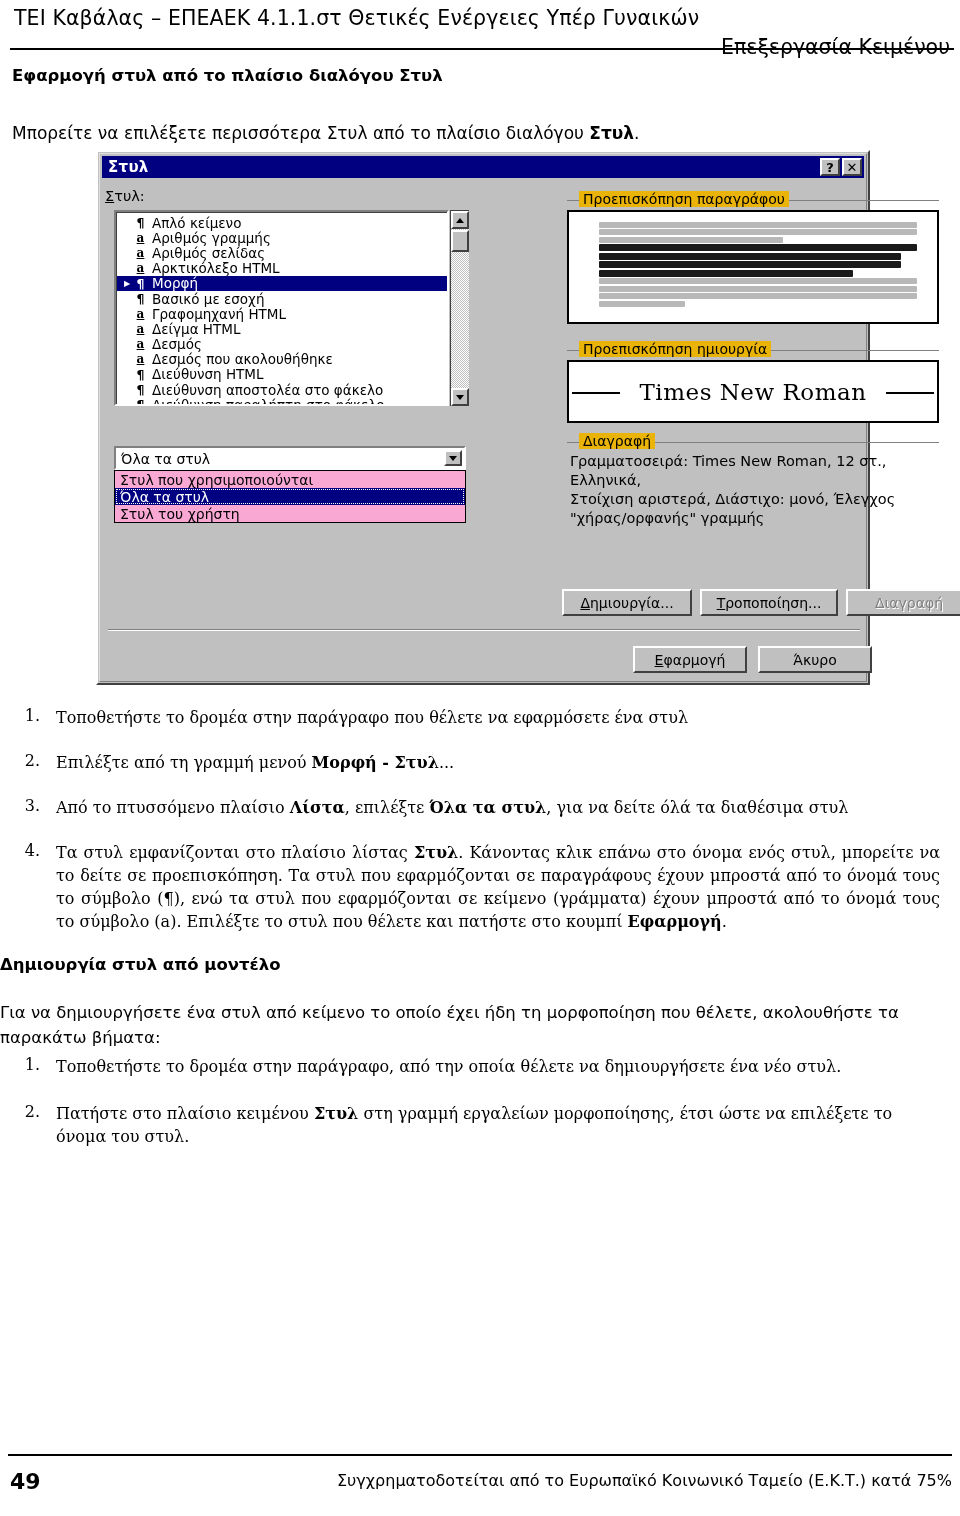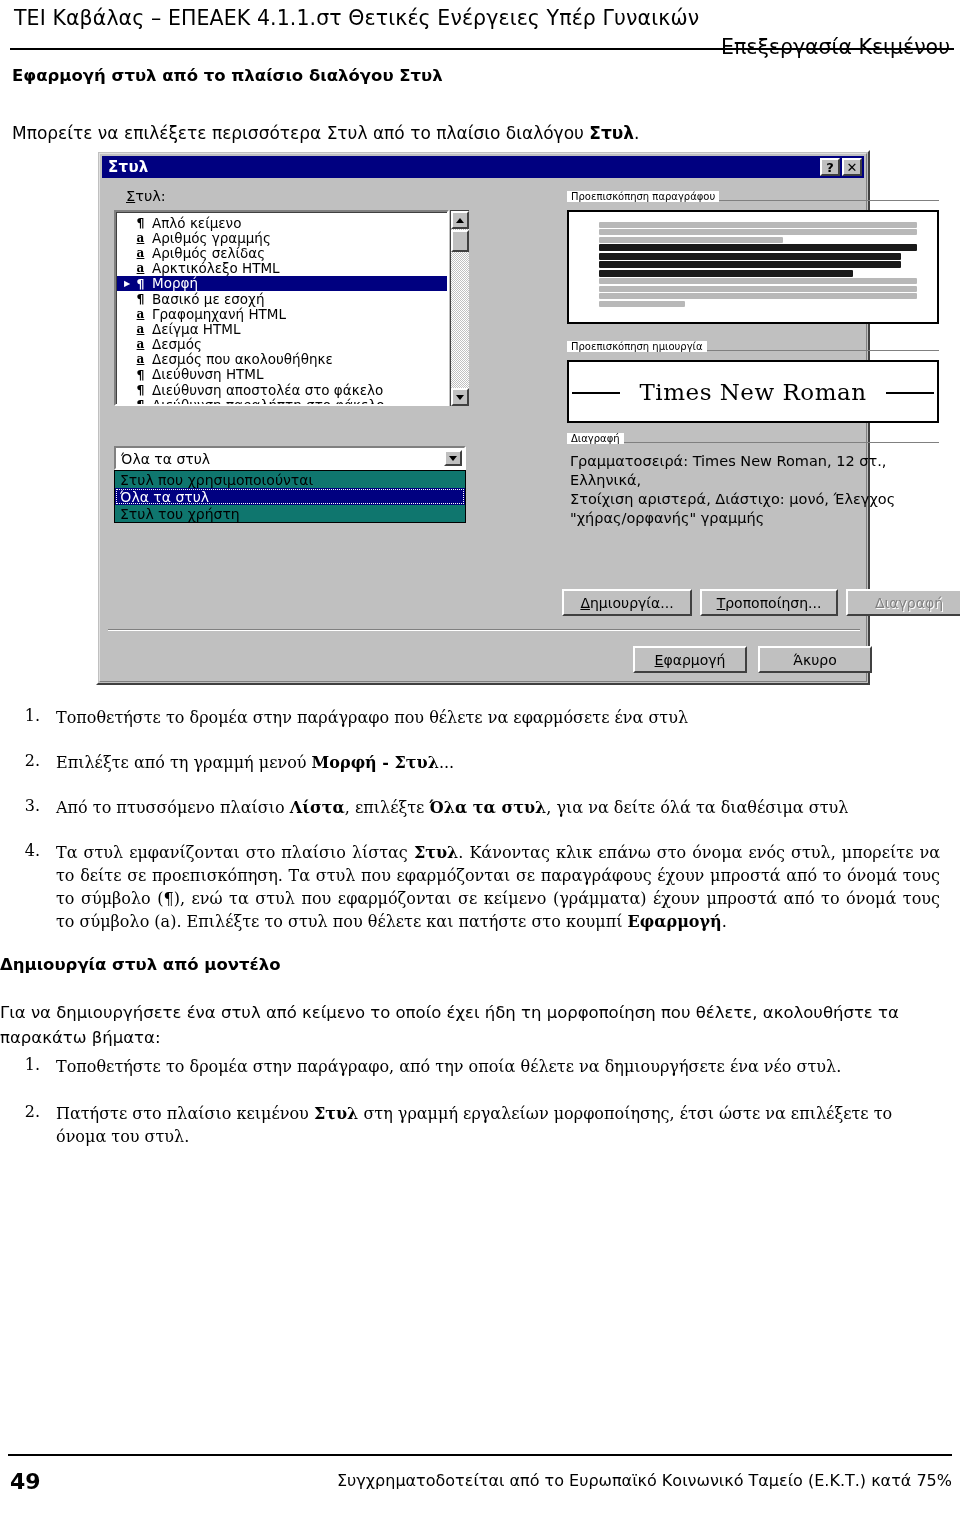--- a/index.html
+++ b/index.html
@@ -45,21 +45,21 @@
     border-top:2px solid #ffffff;border-left:2px solid #ffffff;
     border-right:2px solid #404040;border-bottom:2px solid #404040;
     box-sizing:border-box;display:flex;align-items:center;justify-content:center;
     font-size:13px;font-weight:bold;color:#000;line-height:1;font-family:"DejaVu Sans",sans-serif;
   }
 
   .lbl{font-size:14.5px;color:#000;}
   .lbl u{text-decoration:underline;}
 
   
-  .styles-label{position:absolute;left:28px;top:36px;}
+  .styles-label{position:absolute;left:7px;top:36px;}
   .listbox{
     position:absolute;left:16px;top:58px;width:335px;height:196px;
     background:#ffffff;
     border-top:2px solid #808080;border-left:2px solid #808080;
     border-right:2px solid #ffffff;border-bottom:2px solid #ffffff;
     box-sizing:border-box;overflow:hidden;
   }
   .listbox-in{position:absolute;inset:0;border:1px solid #404040;border-right:0;border-bottom:0;box-sizing:border-box;padding:2px 0 0 0;}
   .li{display:flex;align-items:center;height:15.2px;font-size:13.5px;padding-left:4px;white-space:nowrap;}
   .li .mark{width:12px;display:inline-block;text-align:center;font-size:8px;color:#000;}
@@ -109,28 +109,28 @@
   }
   .combo-val{position:absolute;left:5px;top:3px;font-size:14px;}
   .combo-arrow{
     position:absolute;right:2px;top:2px;width:18px;height:16px;background:#c0c0c0;
     border-top:2px solid #ffffff;border-left:2px solid #ffffff;
     border-right:2px solid #404040;border-bottom:2px solid #404040;
     box-sizing:border-box;display:flex;align-items:center;justify-content:center;
   }
   .dropdown{
     position:absolute;left:16px;top:318px;width:352px;
-    background:#0f766e;border:1px solid #000;box-sizing:border-box;z-index:5;
+    background:#f9a8d4;border:1px solid #000;box-sizing:border-box;z-index:5;
   }
   .dd-item{height:17px;font-size:14px;padding-left:5px;white-space:nowrap;display:flex;align-items:center;}
   .dd-item.sel{background:#000080;color:#fff;outline:1px dotted #fff;outline-offset:-2px;}
 
   
   .grp{position:absolute;}
-  .grp-legend{position:absolute;top:-9px;left:0;background:#ffffff;padding:0 4px;font-size:10px;}
+  .grp-legend{position:absolute;top:-9px;left:12px;background:#eab308;padding:0 4px;font-size:14px;}
   .grp-line{position:absolute;left:0;right:0;top:0;height:0;border-top:1px solid #808080;}
 
   .para-prev{
     position:absolute;left:469px;top:58px;width:372px;height:114px;
     background:#fff;border:2px solid #000;box-sizing:border-box;overflow:hidden;
   }
   .grk{margin:0 auto;}
   .grk-line{height:6px;margin:1.5px 0;border-radius:1px;}
   .grk.light .grk-line{background:#b8b8b8;}
   .grk.bold .grk-line{background:#1a1a1a;height:7px;}

